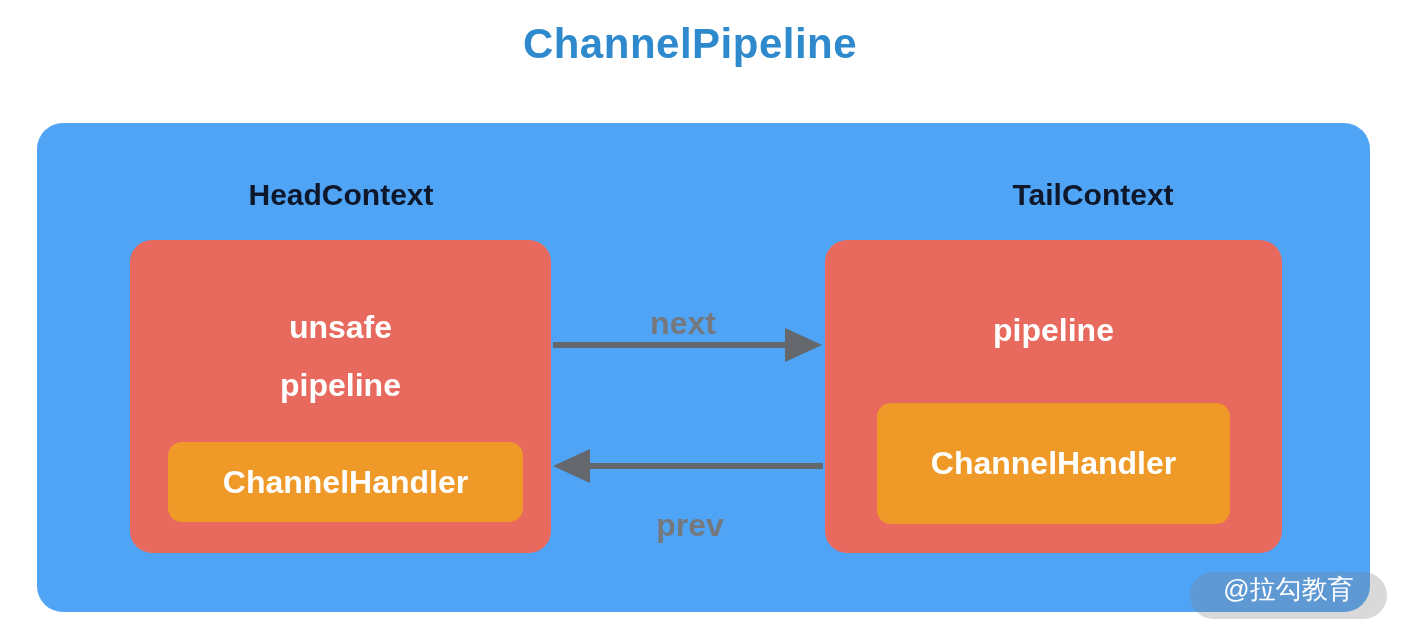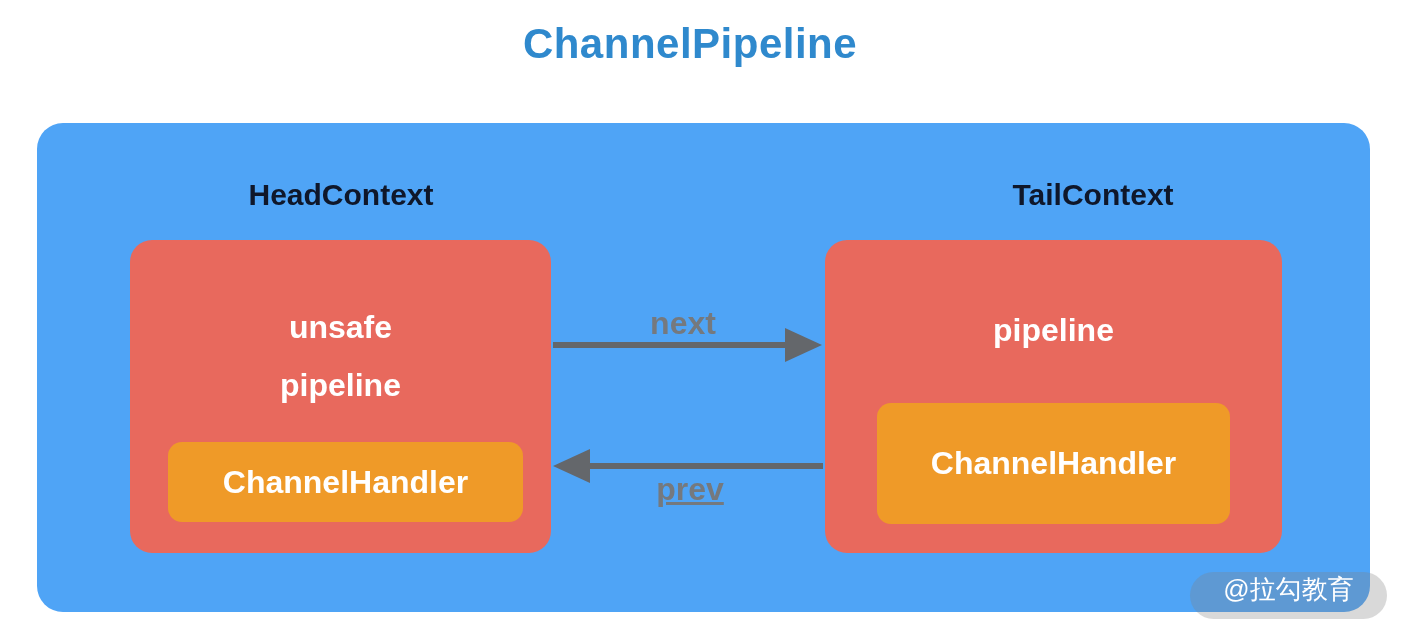--- a/index.html
+++ b/index.html
@@ -103,21 +103,21 @@
   .arrow-head.prev { left: 516px; top: 326px; border-right: 37px solid #64676B; }
   .arrow-label {
     position: absolute;
     transform: translateX(-50%);
     color: #75797E;
     font-size: 32px;
     font-weight: 700;
     white-space: nowrap;
   }
   .arrow-label.next { left: 646px; top: 157px; margin-top: 25px; }
-  .arrow-label.prev { left: 653px; top: 348px; text-decoration: underline; }
+  .arrow-label.prev { left: 653px; top: 384px; }
   .watermark {
     position: absolute;
     left: 1190px;
     top: 572px;
     width: 197px;
     height: 47px;
     border-radius: 24px;
     background: rgba(128,128,128,0.30);
     display: flex;
     justify-content: center;

